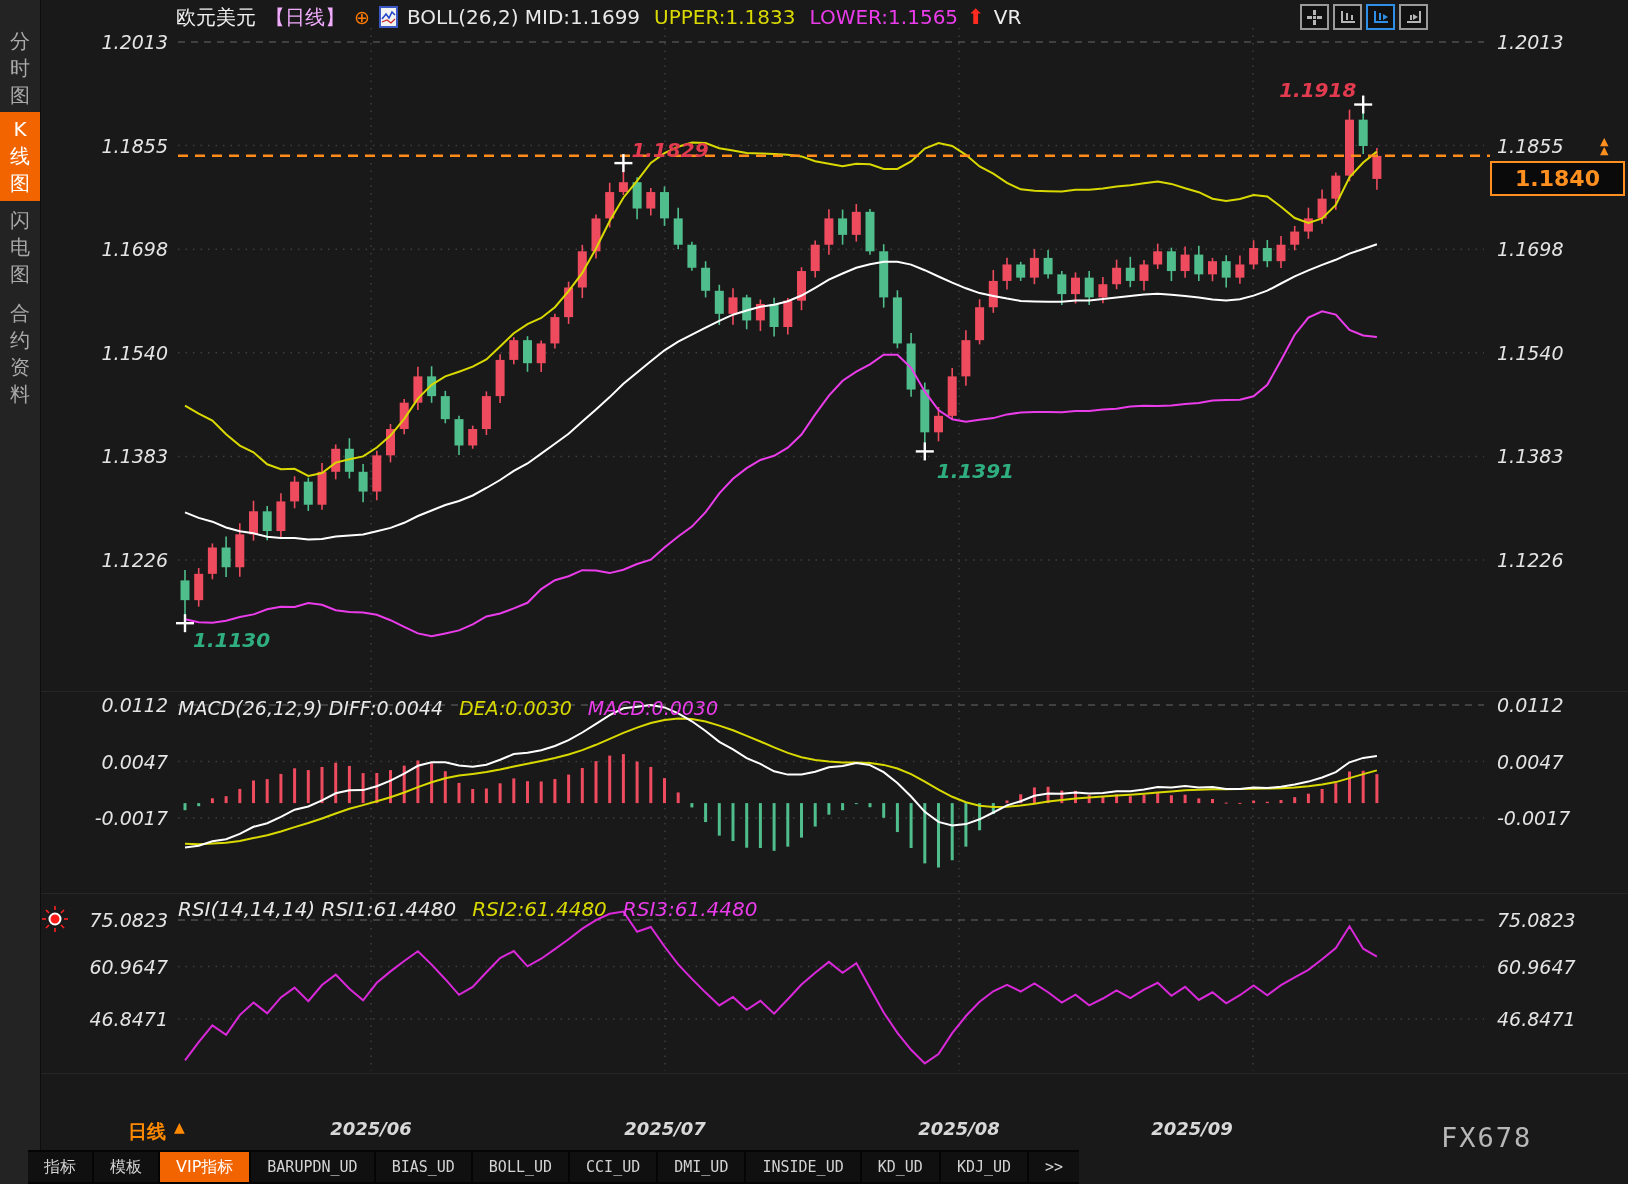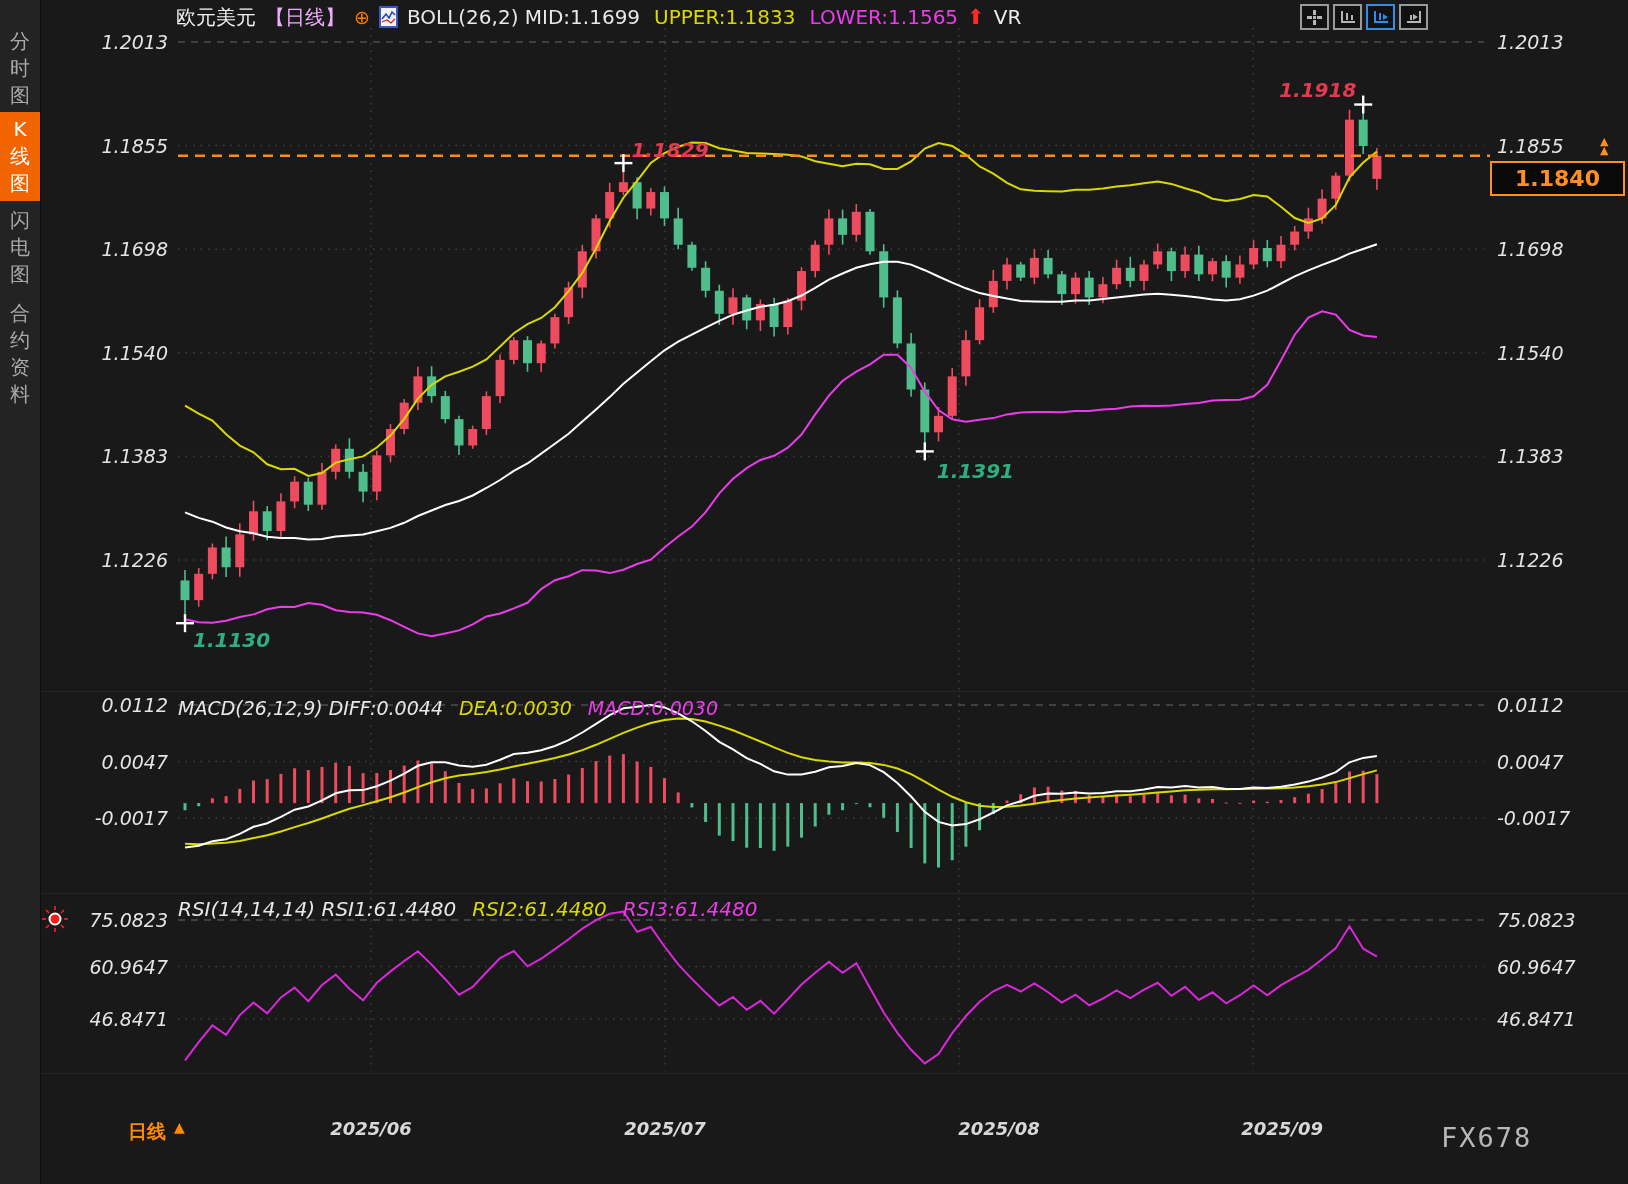--- a/index.html
+++ b/index.html
@@ -452,20 +452,34 @@
 
   <div id="pricebox">1.1840</div>
   <div id="pricemark">▲<br>▲</div>
 
   <div id="perlabel">
     <span>日线</span>
     <span style="font-size:14px;">▲</span>
   </div>
   <div id="watermark">FX678</div>
 
+  <div id="tabstrip">
+      <div class="tab">指标</div>
+      <div class="tab">模板</div>
+      <div class="tab active">VIP指标</div>
+      <div class="tab mono">BARUPDN_UD</div>
+      <div class="tab mono">BIAS_UD</div>
+      <div class="tab mono">BOLL_UD</div>
+      <div class="tab mono">CCI_UD</div>
+      <div class="tab mono">DMI_UD</div>
+      <div class="tab mono">INSIDE_UD</div>
+      <div class="tab mono">KD_UD</div>
+      <div class="tab mono">KDJ_UD</div>
+      <div class="tab mono">&gt;&gt;</div>
+    </div>
 <div class="abs axis-lab lab-left" style="top: 31px;">1.2013</div>
     <div class="abs axis-lab lab-right" style="top: 31px;">1.2013</div>
     <div class="abs axis-lab lab-left" style="top: 134.6px;">1.1855</div>
     <div class="abs axis-lab lab-right" style="top: 134.6px;">1.1855</div>
     <div class="abs axis-lab lab-left" style="top: 238.2px;">1.1698</div>
     <div class="abs axis-lab lab-right" style="top: 238.2px;">1.1698</div>
     <div class="abs axis-lab lab-left" style="top: 341.8px;">1.1540</div>
     <div class="abs axis-lab lab-right" style="top: 341.8px;">1.1540</div>
     <div class="abs axis-lab lab-left" style="top: 445.4px;">1.1383</div>
     <div class="abs axis-lab lab-right" style="top: 445.4px;">1.1383</div>
@@ -478,19 +492,19 @@
     <div class="abs axis-lab lab-left" style="top: 807px;">-0.0017</div>
     <div class="abs axis-lab lab-right" style="top: 807px;">-0.0017</div>
     <div class="abs axis-lab lab-left" style="top: 909px;">75.0823</div>
     <div class="abs axis-lab lab-right" style="top: 909px;">75.0823</div>
     <div class="abs axis-lab lab-left" style="top: 955.5px;">60.9647</div>
     <div class="abs axis-lab lab-right" style="top: 955.5px;">60.9647</div>
     <div class="abs axis-lab lab-left" style="top: 1008px;">46.8471</div>
     <div class="abs axis-lab lab-right" style="top: 1008px;">46.8471</div>
     <div class="abs month-lab" style="left: 301px;">2025/06</div>
     <div class="abs month-lab" style="left: 595px;">2025/07</div>
-    <div class="abs month-lab" style="left: 929px; text-align: center;">2025/08</div>
-    <div class="abs month-lab" style="left: 1183px; text-align: right;">2025/09</div>
+    <div class="abs month-lab" style="left: 889px; text-align: center;">2025/08</div>
+    <div class="abs month-lab" style="left: 1122px;">2025/09</div>
     <div class="abs ann" style="left: 193px; top: 628.191px; color: rgb(47, 174, 128);">1.1130</div>
     <div class="abs ann" style="left: 631.4px; top: 138.109px; color: rgb(226, 59, 80);">1.1829</div>
     <div class="abs ann" style="left: 936.8px; top: 459.4px; color: rgb(47, 174, 128);">1.1391</div>
     <div class="abs ann" style="left: 1279.2px; top: 77.529px; color: rgb(226, 59, 80);">1.1918</div>
   </div>
 
 </body></html>

